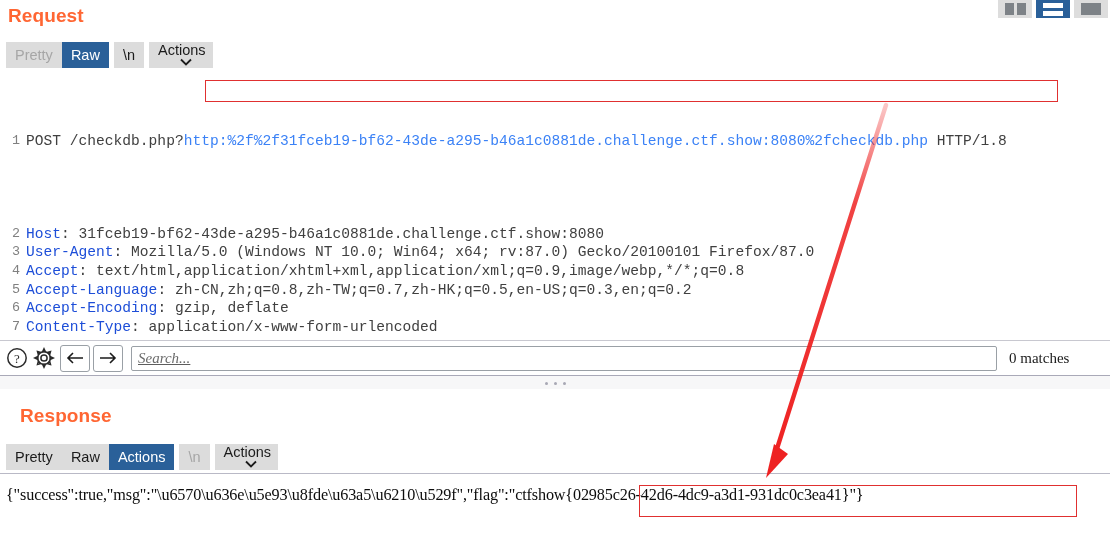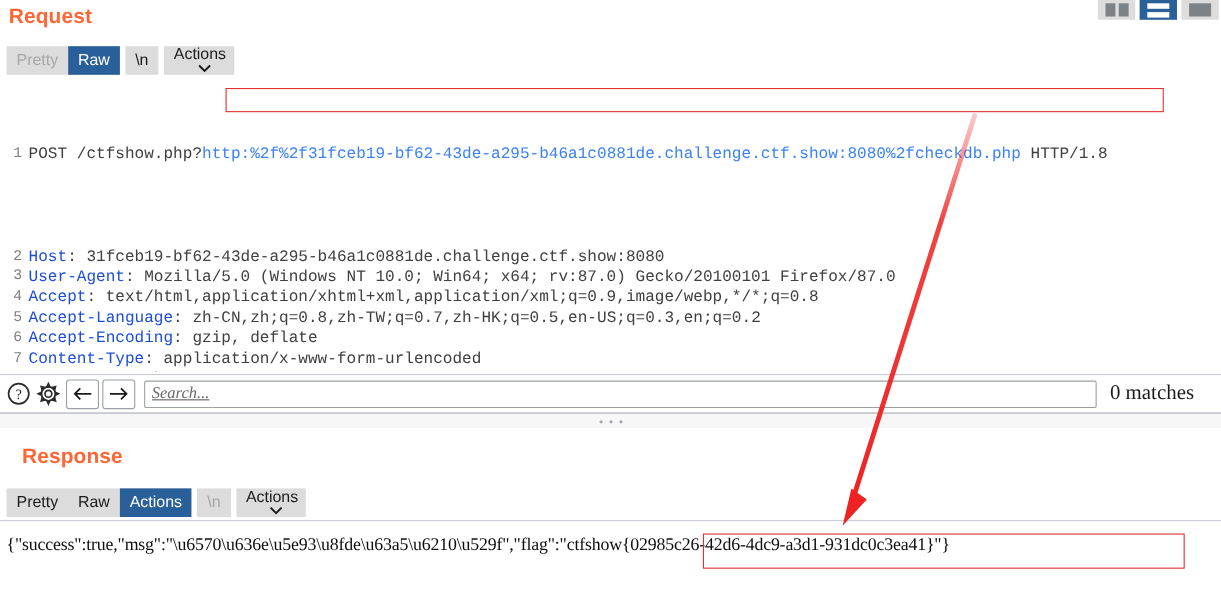--- a/index.html
+++ b/index.html
@@ -194,21 +194,21 @@
     outline: none;
     text-decoration: underline;
   }
   #search-input::placeholder {
     color: #6a6a6a;
     font-style: italic;
     opacity: 1;
   }
   #match-count {
     margin-left: 12px;
-    font-size: 19px;
+    font-size: 15px;
     color: #1a1a1a;
     font-family: "Liberation Serif", serif;
     white-space: nowrap;
   }
 
   
   #splitter {
     position: absolute;
     left: 0;
     top: 375px;
@@ -316,21 +316,21 @@
             </svg>
         </span>
       </div>
     </div>
   </div>
 
   <div id="request-body">
     
     <div class="req-line">
       <div class="gutter">1</div>
-      <div class="code"><span class="val">POST </span><span class="val">/ctfshow.php?</span><span class="blue">http:%2f%2f31fceb19-bf62-43de-a295-b46a1c0881de.challenge.ctf.show:8080%2fcheckdb.php</span><span class="val"> HTTP/1.8</span></div>
+      <div class="code"><span class="val">POST </span><span class="val">/checkdb.php?</span><span class="blue">http:%2f%2f31fceb19-bf62-43de-a295-b46a1c0881de.challenge.ctf.show:8080%2fcheckdb.php</span><span class="val"> HTTP/1.8</span></div>
     </div>
 
     
     <div id="header-lines"><div class="req-line"><div class="gutter">2</div><div class="code"><span class="hdr">Host</span><span class="val">:</span><span class="val"> 31fceb19-bf62-43de-a295-b46a1c0881de.challenge.ctf.show:8080</span></div></div><div class="req-line"><div class="gutter">3</div><div class="code"><span class="hdr">User-Agent</span><span class="val">:</span><span class="val"> Mozilla/5.0 (Windows NT 10.0; Win64; x64; rv:87.0) Gecko/20100101 Firefox/87.0</span></div></div><div class="req-line"><div class="gutter">4</div><div class="code"><span class="hdr">Accept</span><span class="val">:</span><span class="val"> text/html,application/xhtml+xml,application/xml;q=0.9,image/webp,*/*;q=0.8</span></div></div><div class="req-line"><div class="gutter">5</div><div class="code"><span class="hdr">Accept-Language</span><span class="val">:</span><span class="val"> zh-CN,zh;q=0.8,zh-TW;q=0.7,zh-HK;q=0.5,en-US;q=0.3,en;q=0.2</span></div></div><div class="req-line"><div class="gutter">6</div><div class="code"><span class="hdr">Accept-Encoding</span><span class="val">:</span><span class="val"> gzip, deflate</span></div></div><div class="req-line"><div class="gutter">7</div><div class="code"><span class="hdr">Content-Type</span><span class="val">:</span><span class="val"> application/x-www-form-urlencoded</span></div></div><div class="req-line"><div class="gutter">8</div><div class="code"><span class="hdr">Content-Length</span><span class="val">:</span><span class="val"> 17</span></div></div></div>
 
     
     
   </div>
 
   <div id="url-highlight"></div>

